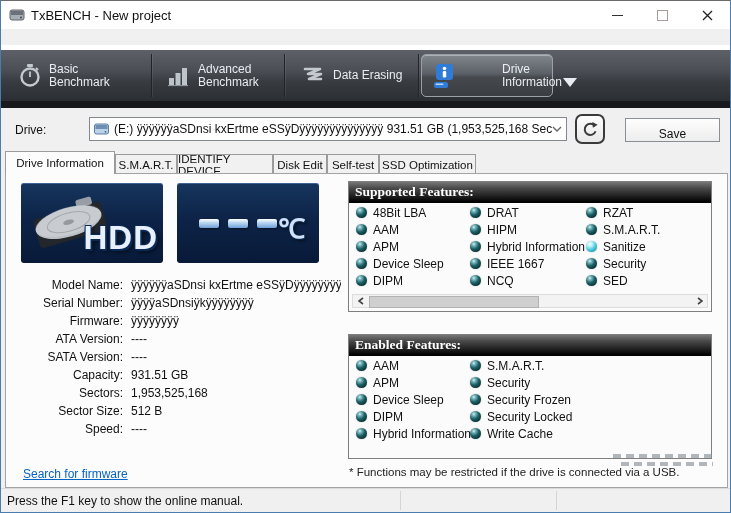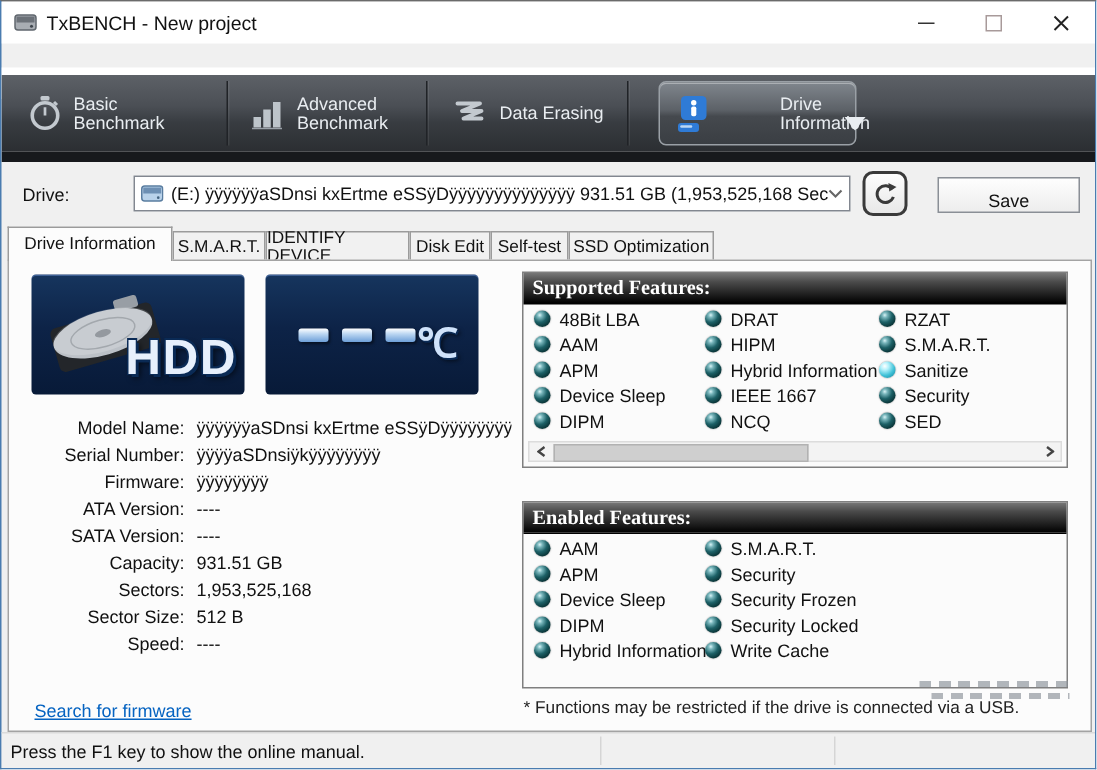--- a/index.html
+++ b/index.html
@@ -161,21 +161,21 @@
     <div class="tb-sep" style="left:283px;"></div>
     <div class="tb-btn" style="left:290px;width:124px;">
       <span>
         <svg width="24" height="22" viewBox="0 0 24 22">
           <path d="M4 4 L19 4 L7 9 L20 9 L8 14 L20 14" fill="none" stroke="#c3c9cf" stroke-width="2.6" stroke-linecap="round" stroke-linejoin="round"></path>
         </svg>
       </span>
       <span class="lbl">Data Erasing</span>
     </div>
     <div class="tb-sep" style="left:417px;"></div>
-    <div class="tb-btn selected" style="left:438px;width:132px;gap:46px;">
+    <div class="tb-btn selected" style="left:420px;width:132px;gap:46px;">
       <span>
         <svg width="24" height="28" viewBox="0 0 24 28">
           <rect x="4" y="2" width="17" height="16" rx="3" fill="#2f7bd6"></rect>
           <circle cx="12.5" cy="6.5" r="1.8" fill="#fff"></circle>
           <rect x="10.8" y="9" width="3.4" height="6.5" rx="1.2" fill="#fff"></rect>
           <rect x="2" y="20" width="14" height="6" rx="2" fill="#2f7bd6"></rect>
           <rect x="3.5" y="21.5" width="8" height="1.6" rx="0.8" fill="#bcd8f5"></rect>
         </svg>
       </span>
       <span class="lbl">

